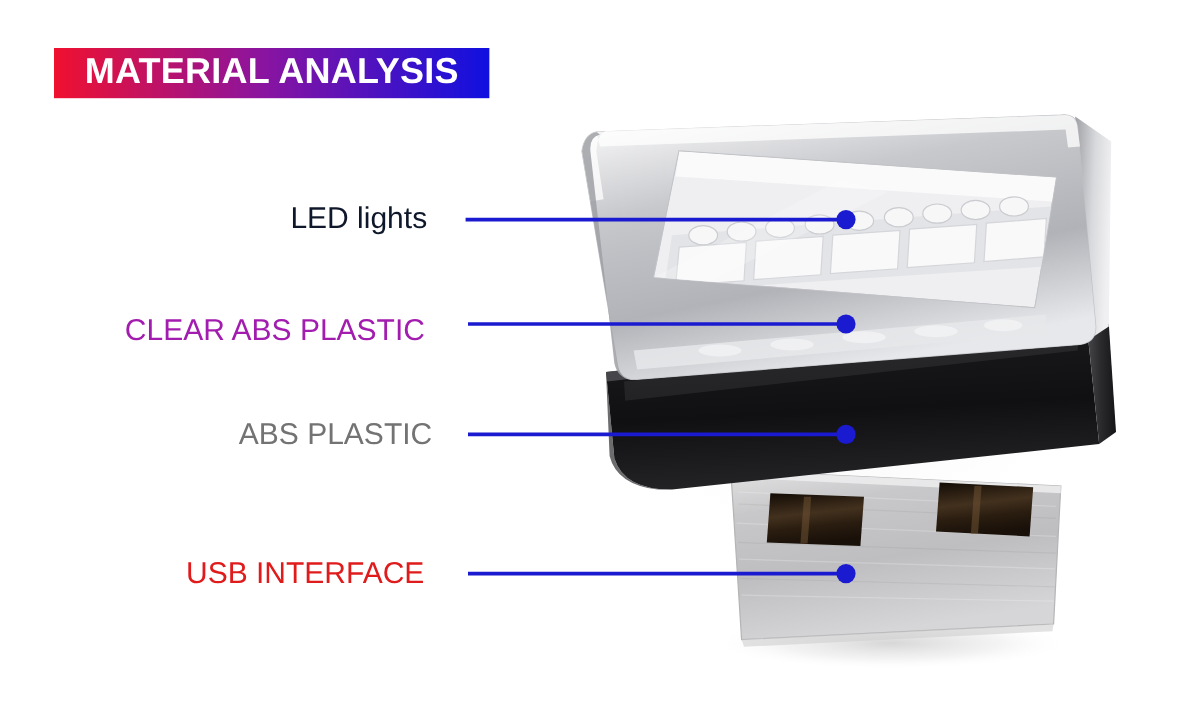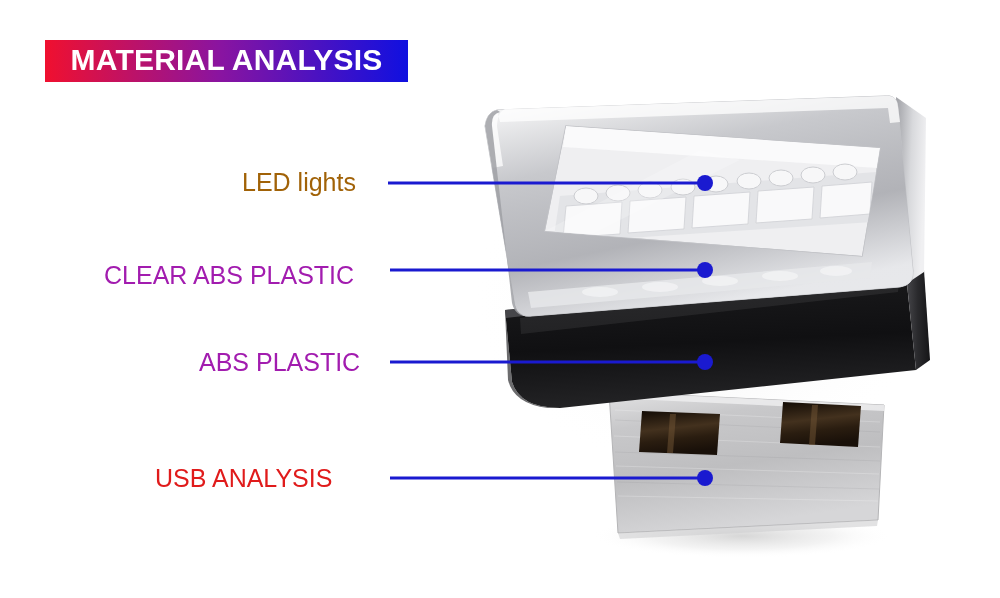--- a/index.html
+++ b/index.html
@@ -226,19 +226,19 @@
   </svg>
 
   <div class="banner">
     <svg width="363" height="42" viewBox="0 0 363 42" style="position:absolute;left:0;top:0;">
       <rect x="0" y="0" width="363" height="42" fill="url(#gradBanner)"></rect>
     </svg>
     <span class="banner-text" style="position:relative;">MATERIAL ANALYSIS</span>
   </div>
 
   <div id="labels">
-      <div class="callout-label" style="left: 242px; top: 170px; color: #a16207;">LED lights</div>
+      <div class="callout-label" style="left: 242px; top: 170px; color: #0f172a;">LED lights</div>
       <div class="callout-label" style="left: 104px; top: 263px; color: #a21caf;">CLEAR ABS PLASTIC</div>
-      <div class="callout-label" style="left: 199px; top: 350px; color: #a21caf;">ABS PLASTIC</div>
-      <div class="callout-label" style="left: 155px; top: 466px; color: rgb(224, 27, 27);">USB ANALYSIS</div>
+      <div class="callout-label" style="left: 199px; top: 350px; color: #737373;">ABS PLASTIC</div>
+      <div class="callout-label" style="left: 155px; top: 466px; color: rgb(224, 27, 27);">USB INTERFACE</div>
     </div>
 
 </div>
 
 </body></html>

